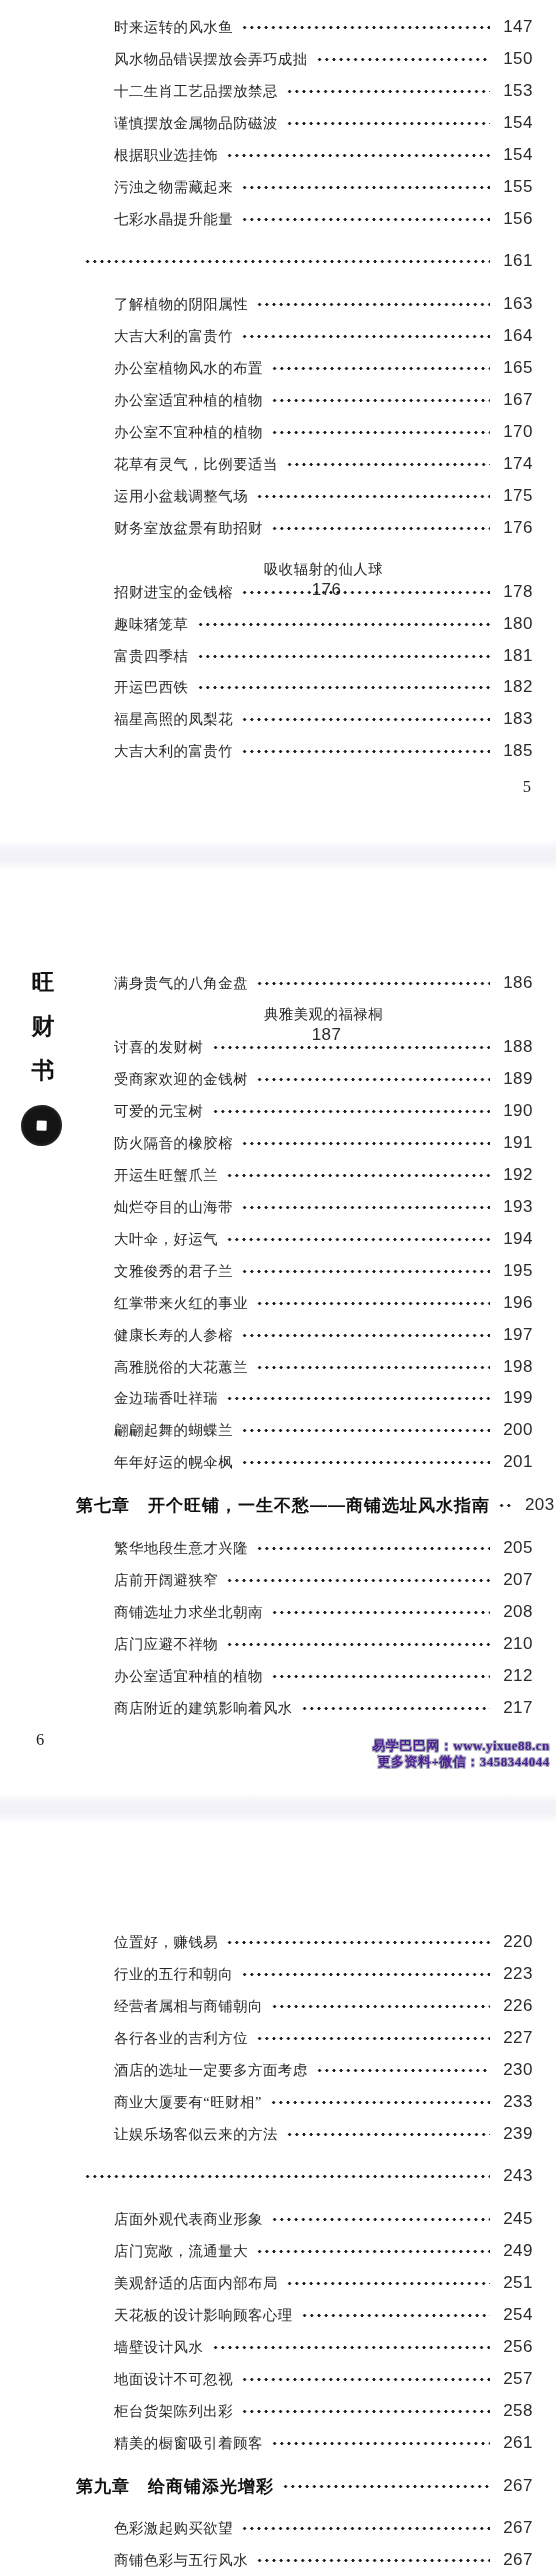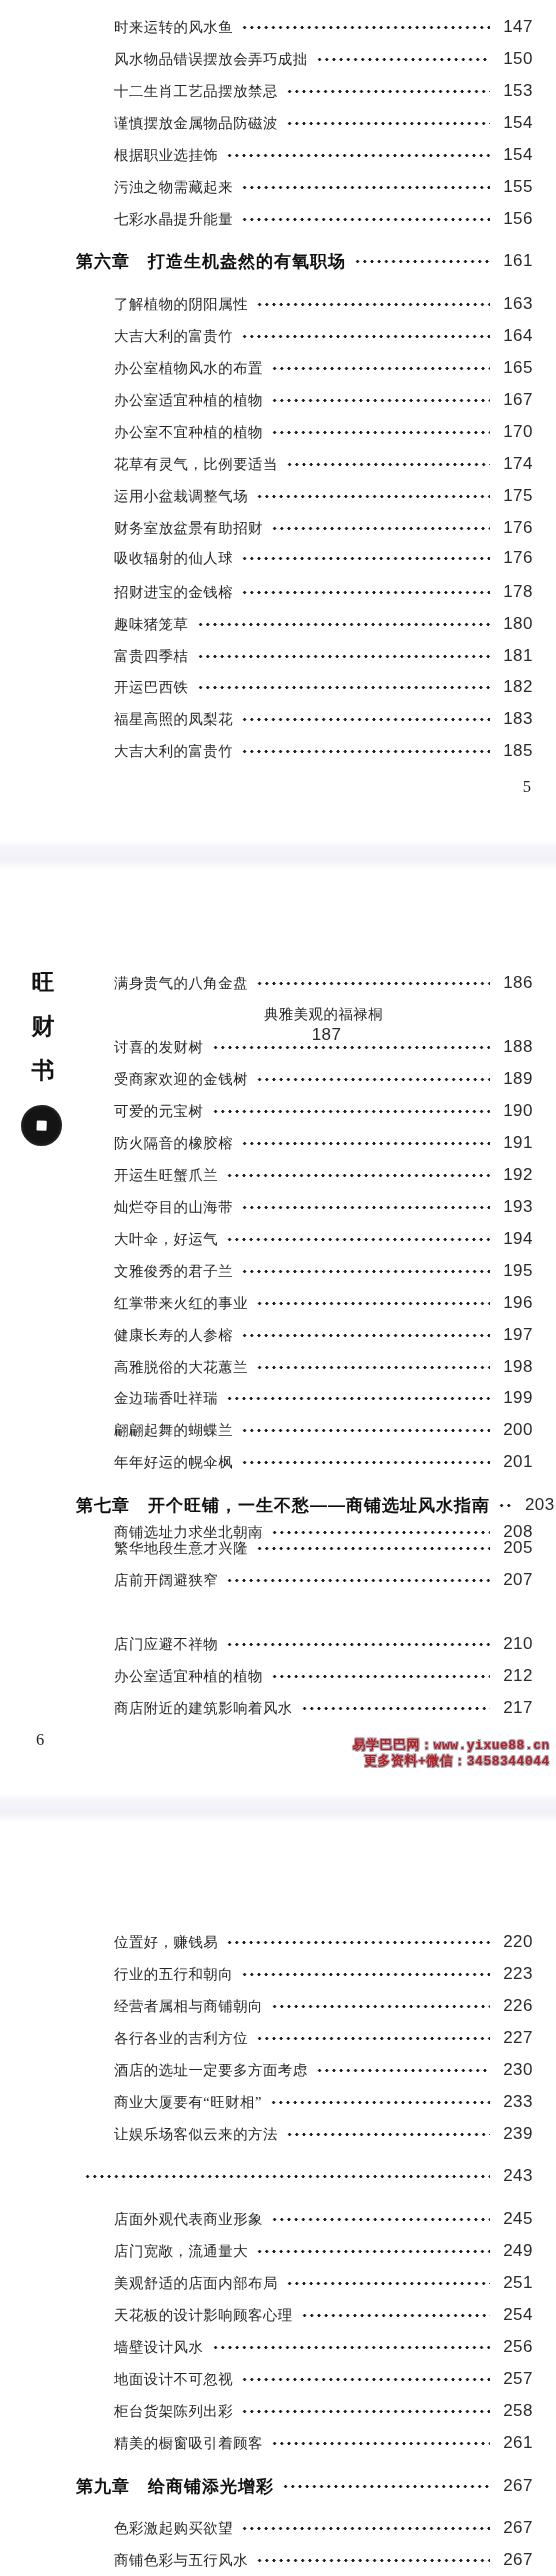--- a/index.html
+++ b/index.html
@@ -57,23 +57,23 @@
     box-shadow:inset 0 0 3.1px 1px rgba(255,255,255,0.12);
   }
   .coin::after{
     content:"";position:absolute;left:50%;top:50%;
     width:10.3px;height:10.3px;transform:translate(-52%,-52%) rotate(2deg);
     background:#ffffff;border-radius:1px;
   }
   
   .watermark{
     position:absolute;right:6.2px;text-align:right;
-    font-family:Liberation Mono, monospace;font-weight:700;
+    font-family:Liberation Serif, serif;font-weight:700;
     font-size:13px;line-height:15.5px;letter-spacing:0.5px;
-    color:#b91c1c;
+    color:#4c1d95;
     text-shadow:-0.8px -0.8px 0 #a2a8b6, 0.8px -0.8px 0 #a2a8b6,
                 -0.8px 0.8px 0 #a2a8b6, 0.8px 0.8px 0 #a2a8b6,
                 0 0 2.1px rgba(140,150,170,0.55);
   }
 </style>
 </head>
 <body>
 
 <div class="canvas">
   <div id="rows-root">
@@ -106,21 +106,20 @@
         <span class="label">污浊之物需藏起来</span>
         <span class="dots"></span>
         <span class="num">155</span>
       </div>
       <div class="row" style="top: 209px;">
         <span class="label">七彩水晶提升能量</span>
         <span class="dots"></span>
         <span class="num">156</span>
       </div>
       <div class="row chapter" style="top: 251px;">
-        <span class="label">第六章　打造生机盎然的有氧职场</span>
         <span class="dots"></span>
         <span class="num">161</span>
       </div>
       <div class="row" style="top: 294px;">
         <span class="label">了解植物的阴阳属性</span>
         <span class="dots"></span>
         <span class="num">163</span>
       </div>
       <div class="row" style="top: 326px;">
         <span class="label">大吉大利的富贵竹</span>
@@ -150,21 +149,21 @@
       <div class="row" style="top: 486px;">
         <span class="label">运用小盆栽调整气场</span>
         <span class="dots"></span>
         <span class="num">175</span>
       </div>
       <div class="row" style="top: 518px;">
         <span class="label">财务室放盆景有助招财</span>
         <span class="dots"></span>
         <span class="num">176</span>
       </div>
-      <div class="row" style="top: 548px;">
+      <div class="row" style="top: 560px; flex-direction: column;">
         <span class="label">吸收辐射的仙人球</span>
         <span class="dots"></span>
         <span class="num">176</span>
       </div>
       <div class="row" style="top: 582px;">
         <span class="label">招财进宝的金钱榕</span>
         <span class="dots"></span>
         <span class="num">178</span>
       </div>
       <div class="row" style="top: 614px;">
@@ -281,21 +280,21 @@
       <div class="row" style="top: 1538px;">
         <span class="label">繁华地段生意才兴隆</span>
         <span class="dots"></span>
         <span class="num">205</span>
       </div>
       <div class="row" style="top: 1570px;">
         <span class="label">店前开阔避狭窄</span>
         <span class="dots"></span>
         <span class="num">207</span>
       </div>
-      <div class="row" style="top: 1522px;">
+      <div class="row" style="top: 1602px;">
         <span class="label">商铺选址力求坐北朝南</span>
         <span class="dots"></span>
         <span class="num">208</span>
       </div>
       <div class="row" style="top: 1634px;">
         <span class="label">店门应避不祥物</span>
         <span class="dots"></span>
         <span class="num">210</span>
       </div>
       <div class="row" style="top: 1666px;">

